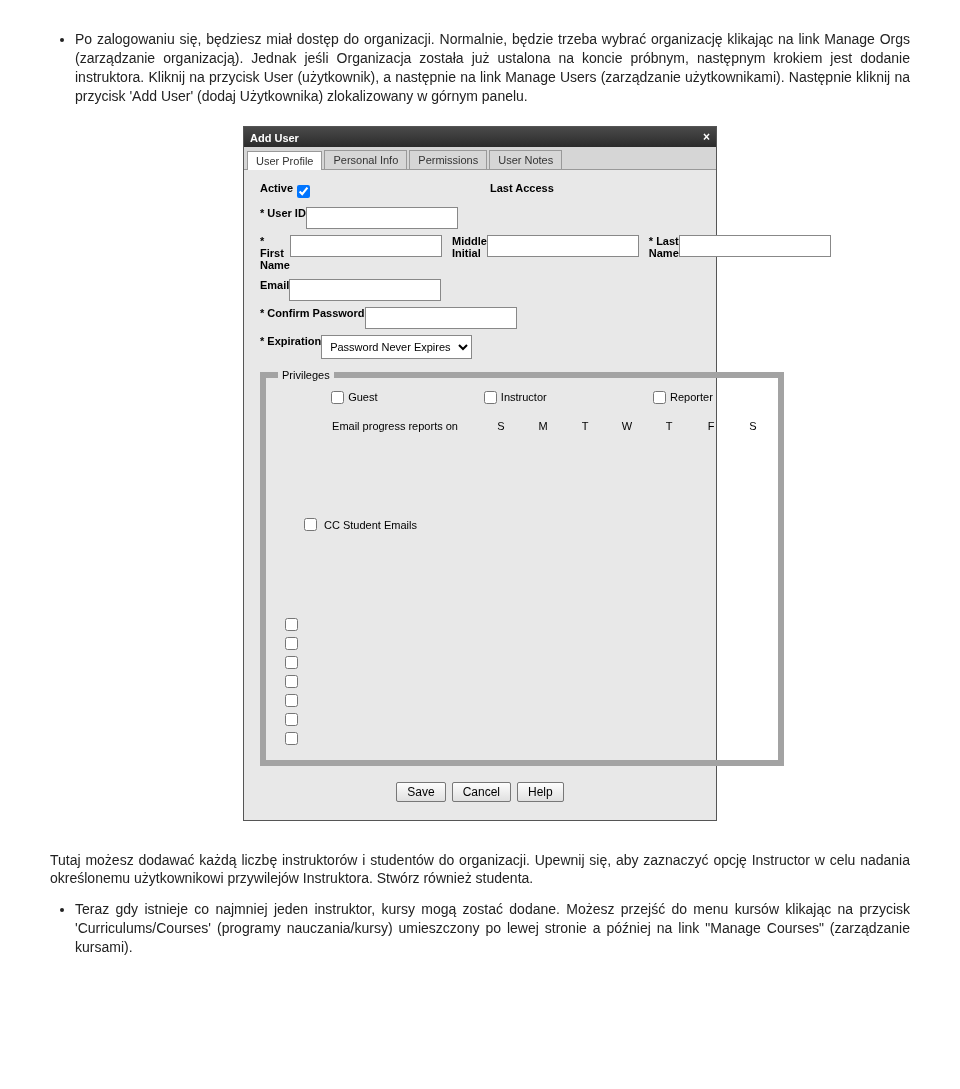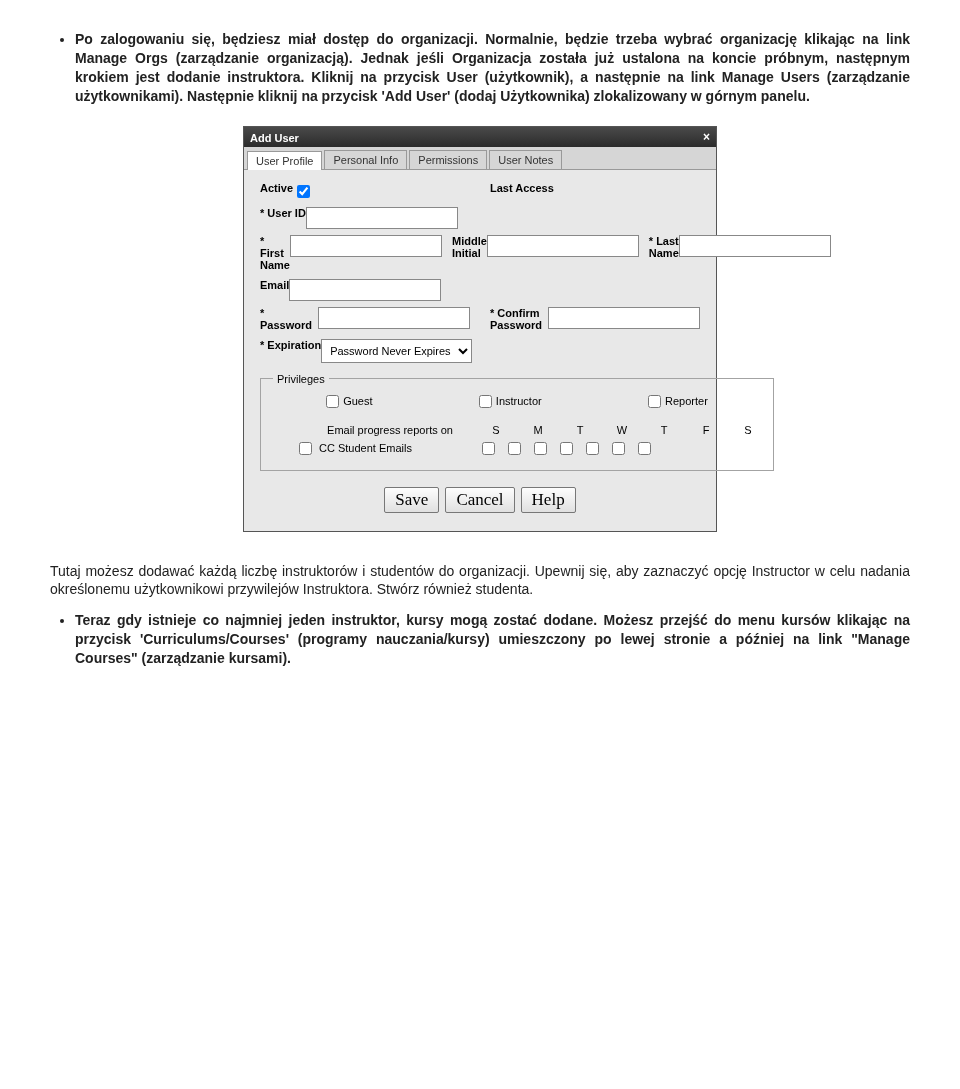--- a/index.html
+++ b/index.html
@@ -8,21 +8,20 @@
     font-family: Verdana, Geneva, sans-serif;
     font-size: 14px;
     color: #222;
     background: #fff;
     width: 960px;
     box-sizing: border-box;
   }
   ul.bulleted {
     margin: 0 0 20px 0;
     padding-left: 25px;
-    font-weight: bold;
   }
   ul.bulleted > li {
     margin-bottom: 10px;
     text-align: justify;
     line-height: 1.35;
   }
   p.justify {
     text-align: justify;
     line-height: 1.35;
     margin: 0 0 12px 0;
@@ -118,21 +117,21 @@
   .three-col .field:nth-child(2){flex:1.2;}
   .three-col .field:nth-child(3){flex:2;}
   .checkbox-line {
     display: flex;
     align-items: center;
     gap: 4px;
     font-size: 11px;
   }
   .checkbox-line input { margin:0; }
   fieldset.priv {
-    border: 1px solid #a3a3a3;
+    border: 6px solid #a3a3a3;
     margin: 10px 0 6px 0;
     padding: 10px 12px 12px 12px;
   }
   fieldset.priv legend {
     font-size: 11px;
     padding: 0 4px;
   }
   .priv-row {
     display: flex;
     justify-content: space-around;
@@ -153,20 +152,21 @@
   }
   .days-header .day {
     width: 26px;
     text-align: center;
     font-size: 11px;
   }
   .days-row {
     display: flex;
     align-items: flex-start;
     margin-top: 3px;
+    flex-direction: column;
   }
   .days-row .cc {
     flex: 0 0 180px;
     display: flex;
     align-items: center;
     justify-content: flex-start;
     padding-left: 22px;
     gap:4px;
     font-size: 11px;
   }
@@ -174,22 +174,22 @@
     width: 26px;
     text-align: center;
   }
   .btnrow {
     display: flex;
     justify-content: center;
     gap: 6px;
     padding: 10px 0 10px 0;
   }
   .btnrow button {
-    font-family: Liberation Serif, serif;
-    font-size: 17px;
+    font-family: Liberation Sans, sans-serif;
+    font-size: 12px;
     padding: 2px 10px;
     border: 1px solid #777;
     background: linear-gradient(#fdfdfd,#e0e0e0);
     border-radius: 2px;
     cursor: default;
   }
   input[type="checkbox"]{
     width:13px;height:13px;
   }
 </style>
@@ -246,24 +246,20 @@
           <input type="text" style="">
         </div>
       </div>
 
       <div class="field" style="margin-bottom:6px;">
         <label>Email</label>
         <input type="text" style="">
       </div>
 
       <div class="two-col" style="margin-bottom:6px;">
-        <div class="field">
-          <label>* Password</label>
-          <input type="password" style="">
-        </div>
         <div class="field">
           <label>* Confirm Password</label>
           <input type="password" style="">
         </div>
       </div>
 
       <div class="field" style="margin-bottom:4px;">
         <label>* Expiration</label>
         <select>
           <option>Password Never Expires</option>

